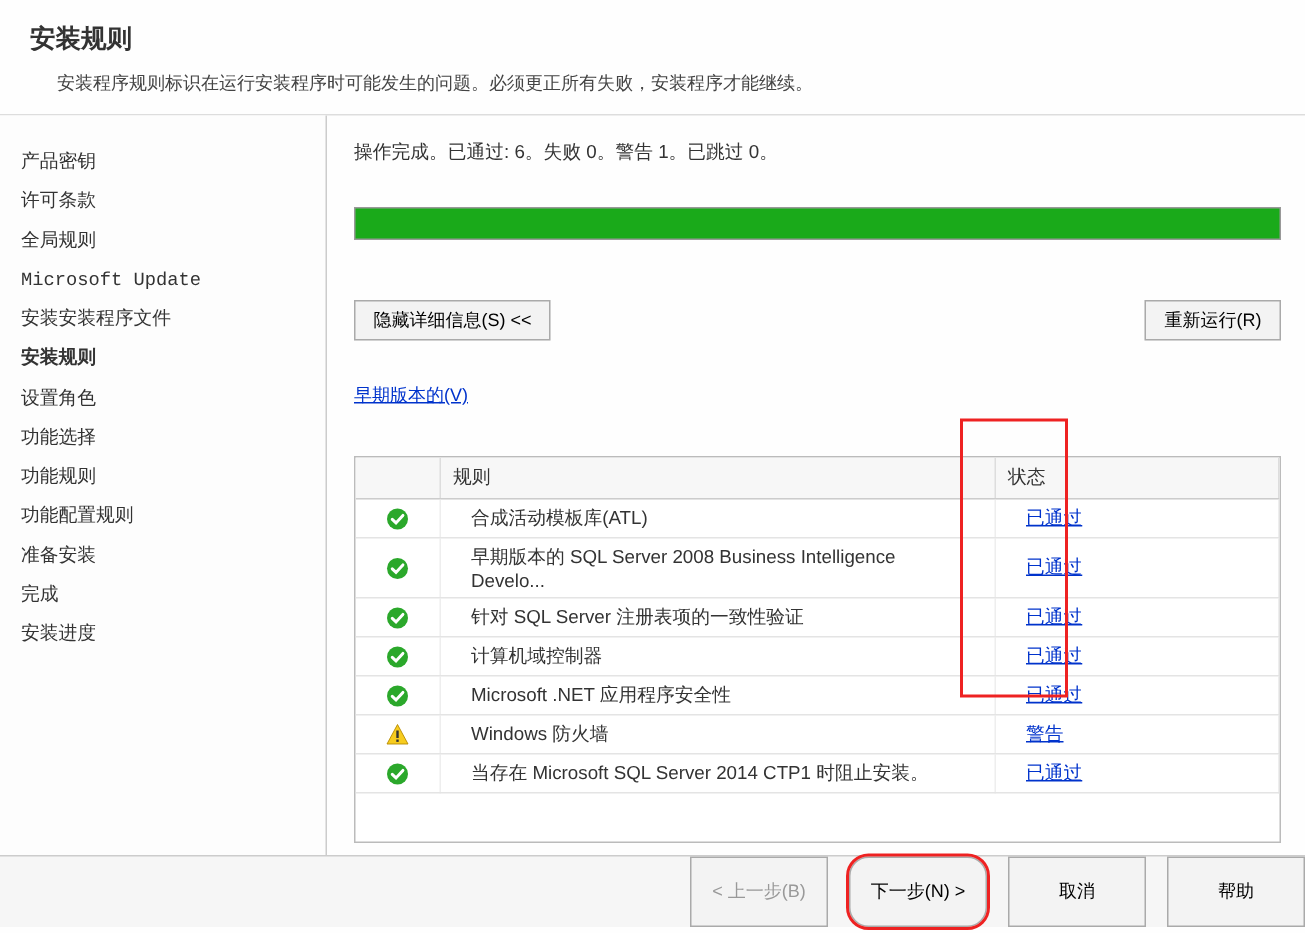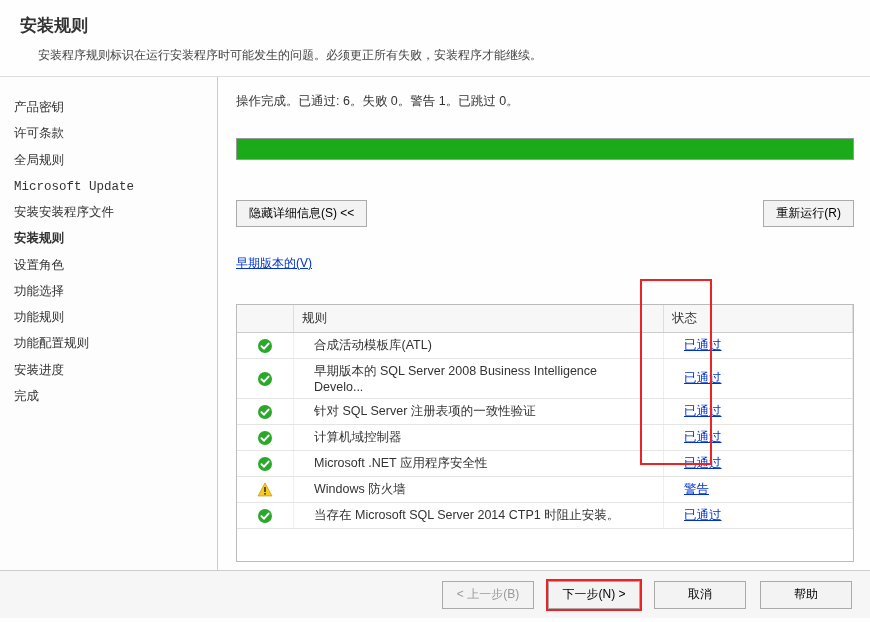--- a/index.html
+++ b/index.html
@@ -128,29 +128,27 @@
     position: absolute;
     pointer-events: none;
   }
   .status-col-box {
     left: 640px; top: 279px; width: 72px; height: 186px;
   }
   .footer {
     height: 48px;
     border-top: 1px solid #ccc;
     display: flex;
-    align-items: center;
     justify-content: flex-end;
-    padding-right: 18px;
     gap: 14px;
     background: #f6f6f6;
   }
   .footer .btn { min-width: 92px; min-height: 28px; }
   .btn.disabled { color: #999; }
-  .btn.highlight { outline: 2px solid #e22; outline-offset: 0; }
+  .btn.highlight { outline: 2px solid #e22; outline-offset: 0; border-radius: 13px; }
   svg.icon { width:16px; height:16px; vertical-align:middle; }
 </style>
 </head>
 <body>
 
 <div class="header">
   <div class="page-title">安装规则</div>
   <div class="page-desc">安装程序规则标识在运行安装程序时可能发生的问题。必须更正所有失败，安装程序才能继续。</div>
 </div>
 
@@ -160,22 +158,23 @@
     <div class="sidebar-item">产品密钥</div>
     <div class="sidebar-item">许可条款</div>
     <div class="sidebar-item">全局规则</div>
     <div class="sidebar-item">Microsoft Update</div>
     <div class="sidebar-item">安装安装程序文件</div>
     <div class="sidebar-item current">安装规则</div>
     <div class="sidebar-item">设置角色</div>
     <div class="sidebar-item">功能选择</div>
     <div class="sidebar-item">功能规则</div>
     <div class="sidebar-item">功能配置规则</div>
+    <div class="sidebar-item">准备安装</div>
+    <div class="sidebar-item">完成</div>
     <div class="sidebar-item">安装进度</div>
-    <div class="sidebar-item">完成</div>
   </div>
 
   <div class="main">
     <div class="status-text">操作完成。已通过: 6。失败 0。警告 1。已跳过 0。</div>
     <div class="progress-bar"></div>
 
     <div class="controls-row">
       <button class="btn">隐藏详细信息(S) &lt;&lt;</button>
       <div class="spacer"></div>
       <button class="btn">重新运行(R)</button>

